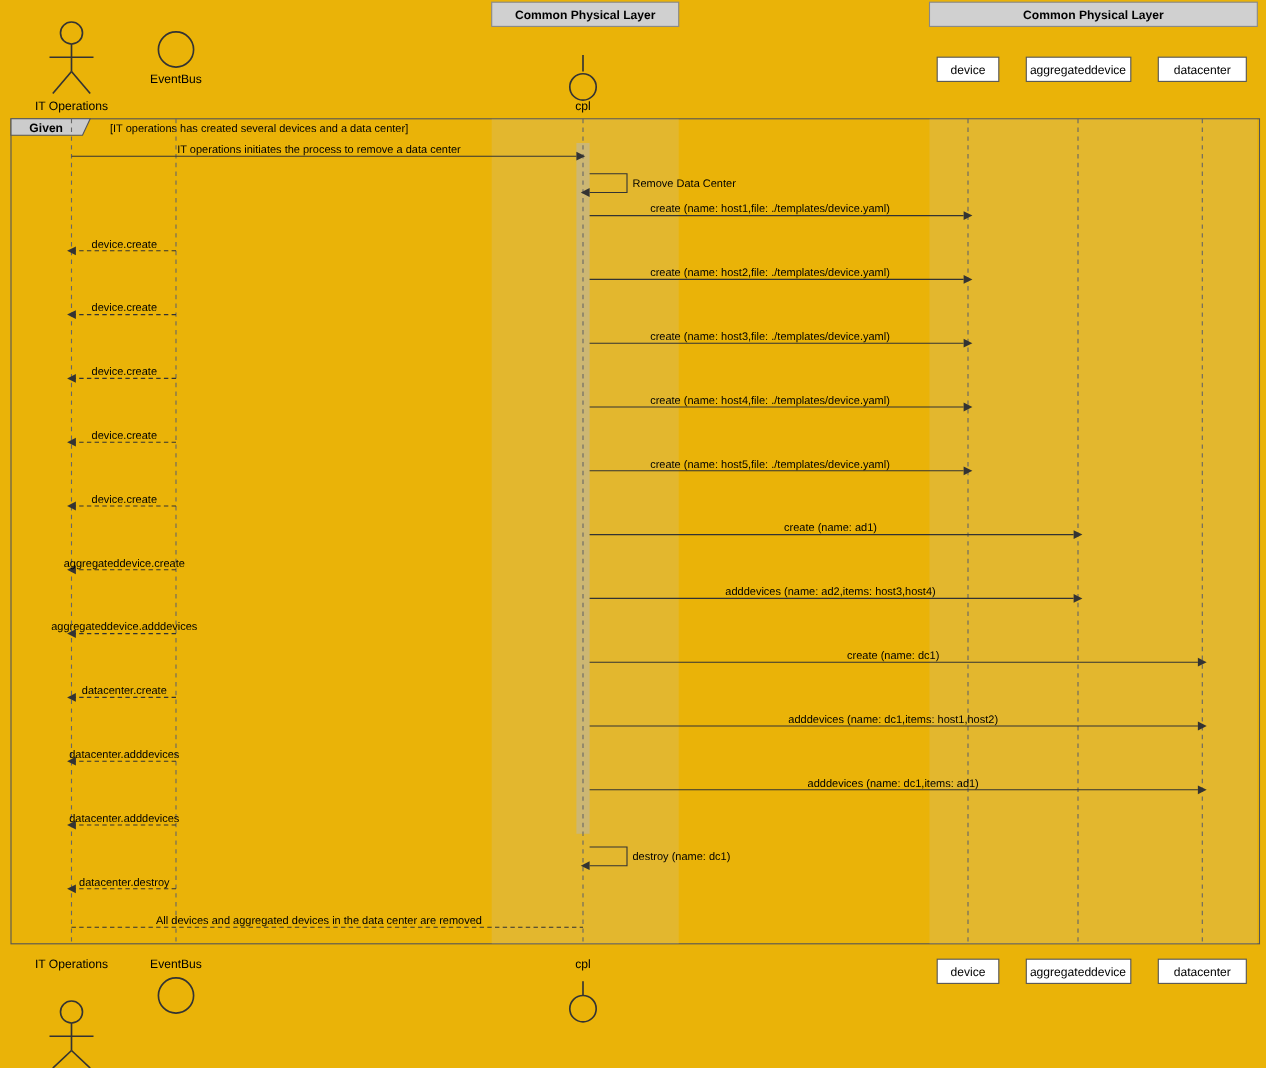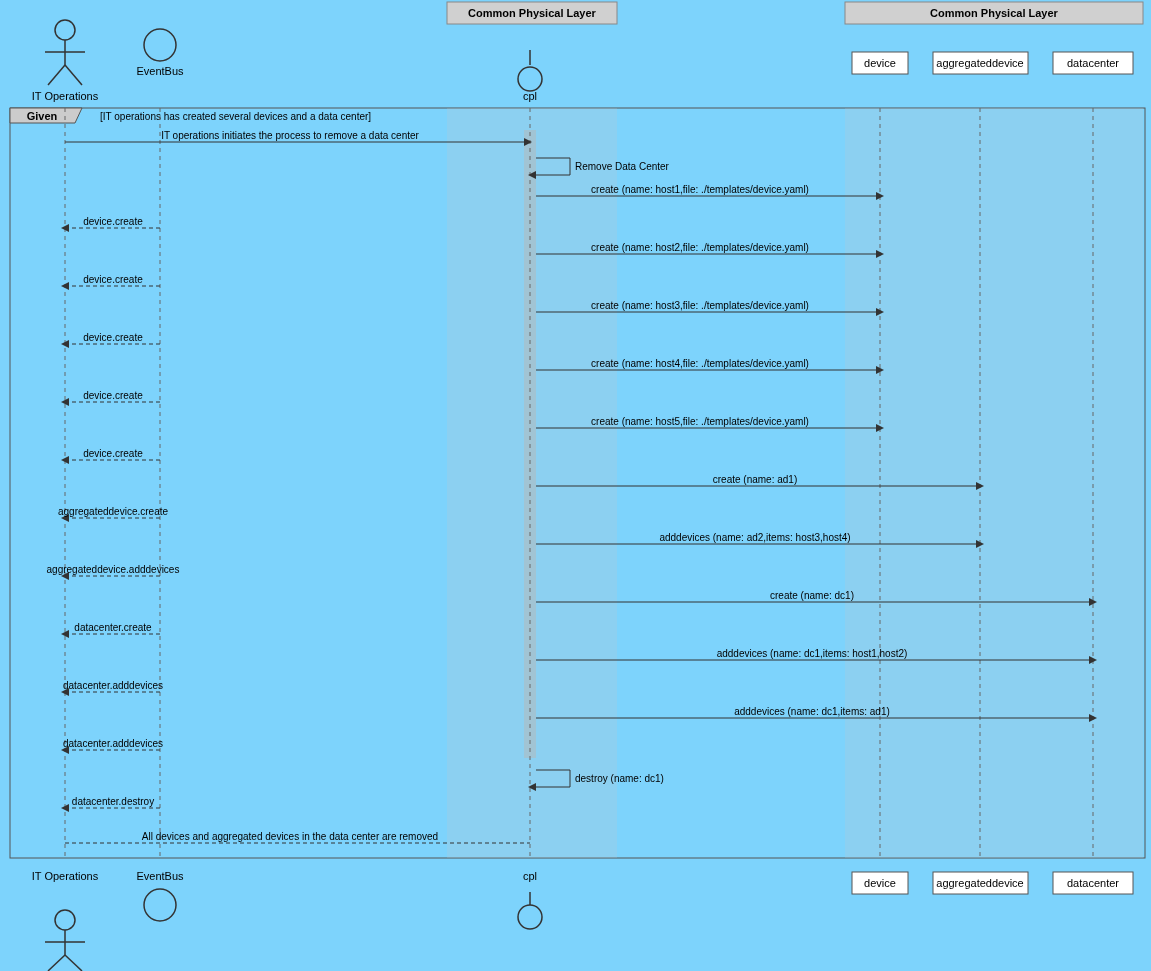--- a/index.html
+++ b/index.html
@@ -9,21 +9,21 @@
       background: #fff;
       width: 1151px;
       min-height: 971px;
       overflow: hidden;
     }
 
     .diagram-container {
       position: relative;
       width: 1151px;
       height: 971px;
-      background: #7dd3fc;
+      background: #eab308;
     }
 
     svg.diagram-svg {
       position: absolute;
       top: 0;
       left: 0;
       width: 100%;
       height: 100%;
       pointer-events: none;
     }

